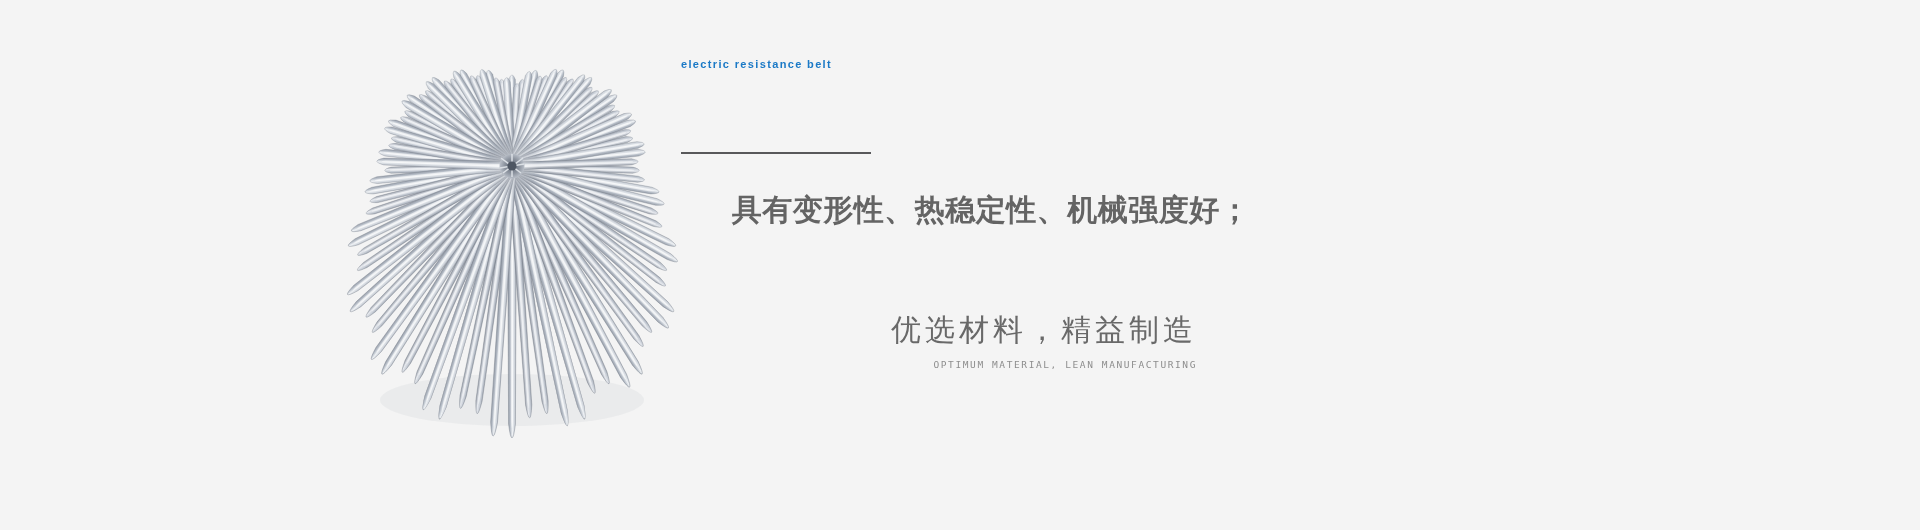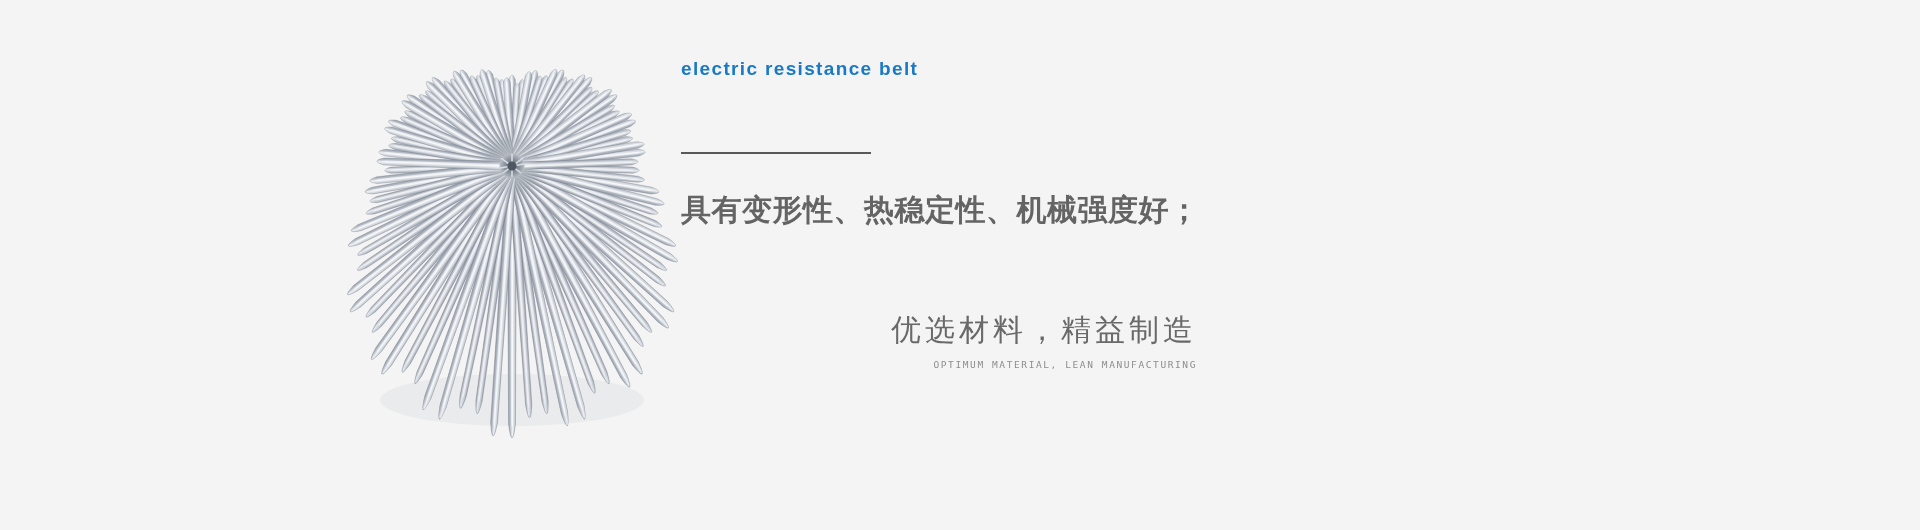--- a/index.html
+++ b/index.html
@@ -54,21 +54,21 @@
     font-weight:bold;
     line-height:1.04;
     color:#1a79c6;
     letter-spacing:2px;
     font-family:"DejaVu Sans","Liberation Sans",sans-serif;
     white-space:nowrap;
   }
 
   #sub-title {
     margin-top:10px;
-    font-size:19px;
+    font-size:11px;
     font-weight:bold;
     color:#1a79c6;
     letter-spacing:1.35px;
     font-family:"Liberation Sans","DejaVu Sans",sans-serif;
     white-space:nowrap;
   }
 
   #title-divider {
     position:absolute;
     left:0;
@@ -85,20 +85,21 @@
     width:620px;
   }
   .desc-line {
     font-size:30px;
     font-weight:bold;
     color:#646464;
     line-height:48px;
     letter-spacing:0.5px;
     font-family:"DejaVu Sans","Liberation Sans",sans-serif;
     white-space:nowrap;
+    text-align:center;
   }
 
   
   #slogan-block {
     position:absolute;
     left:96px;
     top:312px;
     width:420px;
     text-align:right;
   }

